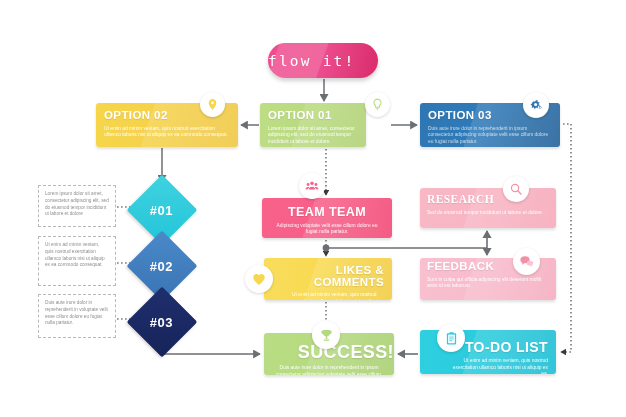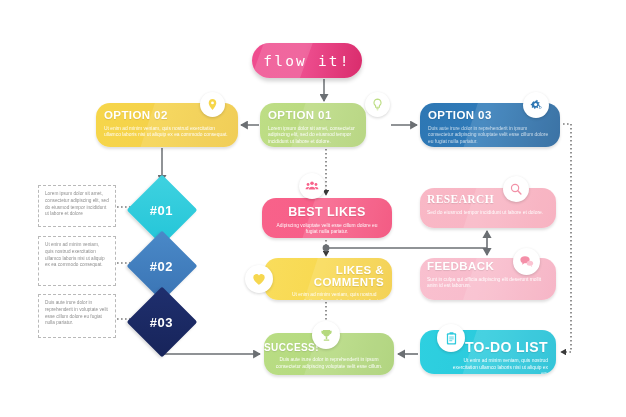--- a/index.html
+++ b/index.html
@@ -11,21 +11,21 @@
   }
   #stage{position:absolute;inset:0;width:626px;height:417px;}
 
   
   #wires{position:absolute;left:0;top:0;width:626px;height:417px;z-index:1;}
 
   
   .card{
     position:absolute;z-index:3;
     box-sizing:border-box;
-    border-radius:14px;
+    border-radius:3px;
     box-shadow:0 2px 3px rgba(0,0,0,.13);
     overflow:hidden;
   }
   .card .sheen{
     position:absolute;right:-18%;top:-40%;width:80%;height:190%;
     background:rgba(255,255,255,.13);
     transform:rotate(18deg);
     pointer-events:none;
   }
   .card .ttl{
@@ -38,25 +38,25 @@
   }
   .card .body{
     position:relative;
     color:#ffffff;
     line-height:1.35;
     opacity:.95;
   }
 
   
   #title-pill{
-    position:absolute;left:252px;top:43px;width:110px;height:35px;z-index:3;
+    position:absolute;left:268px;top:43px;width:110px;height:35px;z-index:3;
     border-radius:18px;
     background:linear-gradient(100deg,#ef4c8e 0%,#ee4f90 45%,#d92c6c 100%);
     box-shadow:0 3px 4px rgba(0,0,0,.18);
-    display:flex;align-items:center;justify-content:center;
+    display:flex;align-items:center;
     overflow:hidden;
   }
   #title-pill .glow{
     position:absolute;left:6px;top:-10px;width:46px;height:60px;
     background:rgba(255,255,255,.14);transform:rotate(20deg);
   }
   #title-pill .tx{
     position:relative;color:#fff;font-size:14.5px;letter-spacing:2.2px;
     font-family:"DejaVu Sans Mono","Liberation Mono",monospace;
   }
@@ -90,21 +90,21 @@
   #likes .body{font-size:4.9px;margin:4px 8px 0 28px;}
 
   #feedback{left:420px;top:258px;width:136px;height:42px;
     background:linear-gradient(105deg,#f9c0cf 0%,#f8bccc 45%,#f5abbe 100%);}
   #feedback .ttl{font-size:11.5px;margin:3px 0 0 7px;}
   #feedback .body{font-size:4.9px;margin:4px 7px 0 7px;}
 
   
   #success{left:264px;top:333px;width:130px;height:42px;
     background:linear-gradient(105deg,#b9dd84 0%,#b5da7f 45%,#a6ce6e 100%);}
-  #success .ttl{font-size:10px;margin:10px 0 0 0;text-align:left;}
+  #success .ttl{font-size:18px;margin:10px 0 0 0;text-align:right;}
   #success .body{font-size:4.9px;margin:4px 8px 0 8px;text-align:center;}
 
   #todo{left:420px;top:330px;width:136px;height:44px;
     background:linear-gradient(105deg,#2ed0e0 0%,#2bcbdd 45%,#17bcd3 100%);}
   #todo .ttl{font-size:14px;margin:10px 8px 0 0;text-align:right;}
   #todo .body{font-size:4.9px;margin:4px 8px 0 26px;text-align:right;}
 
   
   .badge{
     position:absolute;z-index:5;
@@ -234,21 +234,21 @@
     <svg width="15" height="15" viewBox="0 0 24 24" fill="#2e77b4">
       <path d="M9.3 2.4l.5 1.6 1.7.3.9-1.4 1.6.9-.5 1.6 1.2 1.3 1.6-.5.6 1.7-1.4.9.1 1.7 1.6.6-.6 1.7-1.6-.3-1.1 1.3.7 1.5-1.5 1-1.1-1.2-1.6.5-.3 1.6-1.8-.1-.2-1.6-1.5-.7-1.3 1-1.2-1.3 1-1.3-.6-1.6-1.6-.2V9.6l1.6-.4.5-1.6L6 6.3l1.2-1.3 1.4.9 1.6-.6z"></path>
       <circle cx="10.6" cy="10.4" r="2.4" fill="#ffffff"></circle>
       <path d="M16.6 12.6l1.3.2.5 1.2 1.3-.2.5 1.2-1 .9.3 1.3-1.2.5-.8-1-1.3.4-.6-1.2.9-.9-.4-1.3z"></path>
       <circle cx="17.9" cy="15.6" r="1.4" fill="#ffffff"></circle>
     </svg>
   </div>
 
   <div class="card" id="best">
     <div class="sheen"></div>
-    <div class="ttl">BEST LIKES</div>
+    <div class="ttl">TEAM TEAM</div>
     <div class="body">Adipiscing voluptate velit esse cillum dolore eu fugiat nulla pariatur.</div>
   </div>
   <div class="badge" style="left:299px;top:173px;width:26px;height:26px;">
     <svg width="14" height="14" viewBox="0 0 24 24" fill="#f8628a">
       <circle cx="12" cy="7.4" r="3"></circle>
       <path d="M6.4 18.2c0-3.1 2.5-5 5.6-5s5.6 1.9 5.6 5z"></path>
       <circle cx="5.2" cy="9.4" r="2.4"></circle>
       <path d="M1 17.6c0-2.4 1.9-3.9 4.2-3.9.7 0 1.3.1 1.9.4-1 1-1.6 2.2-1.8 3.5z"></path>
       <circle cx="18.8" cy="9.4" r="2.4"></circle>
       <path d="M23 17.6c0-2.4-1.9-3.9-4.2-3.9-.7 0-1.3.1-1.9.4 1 1 1.6 2.2 1.8 3.5z"></path>

